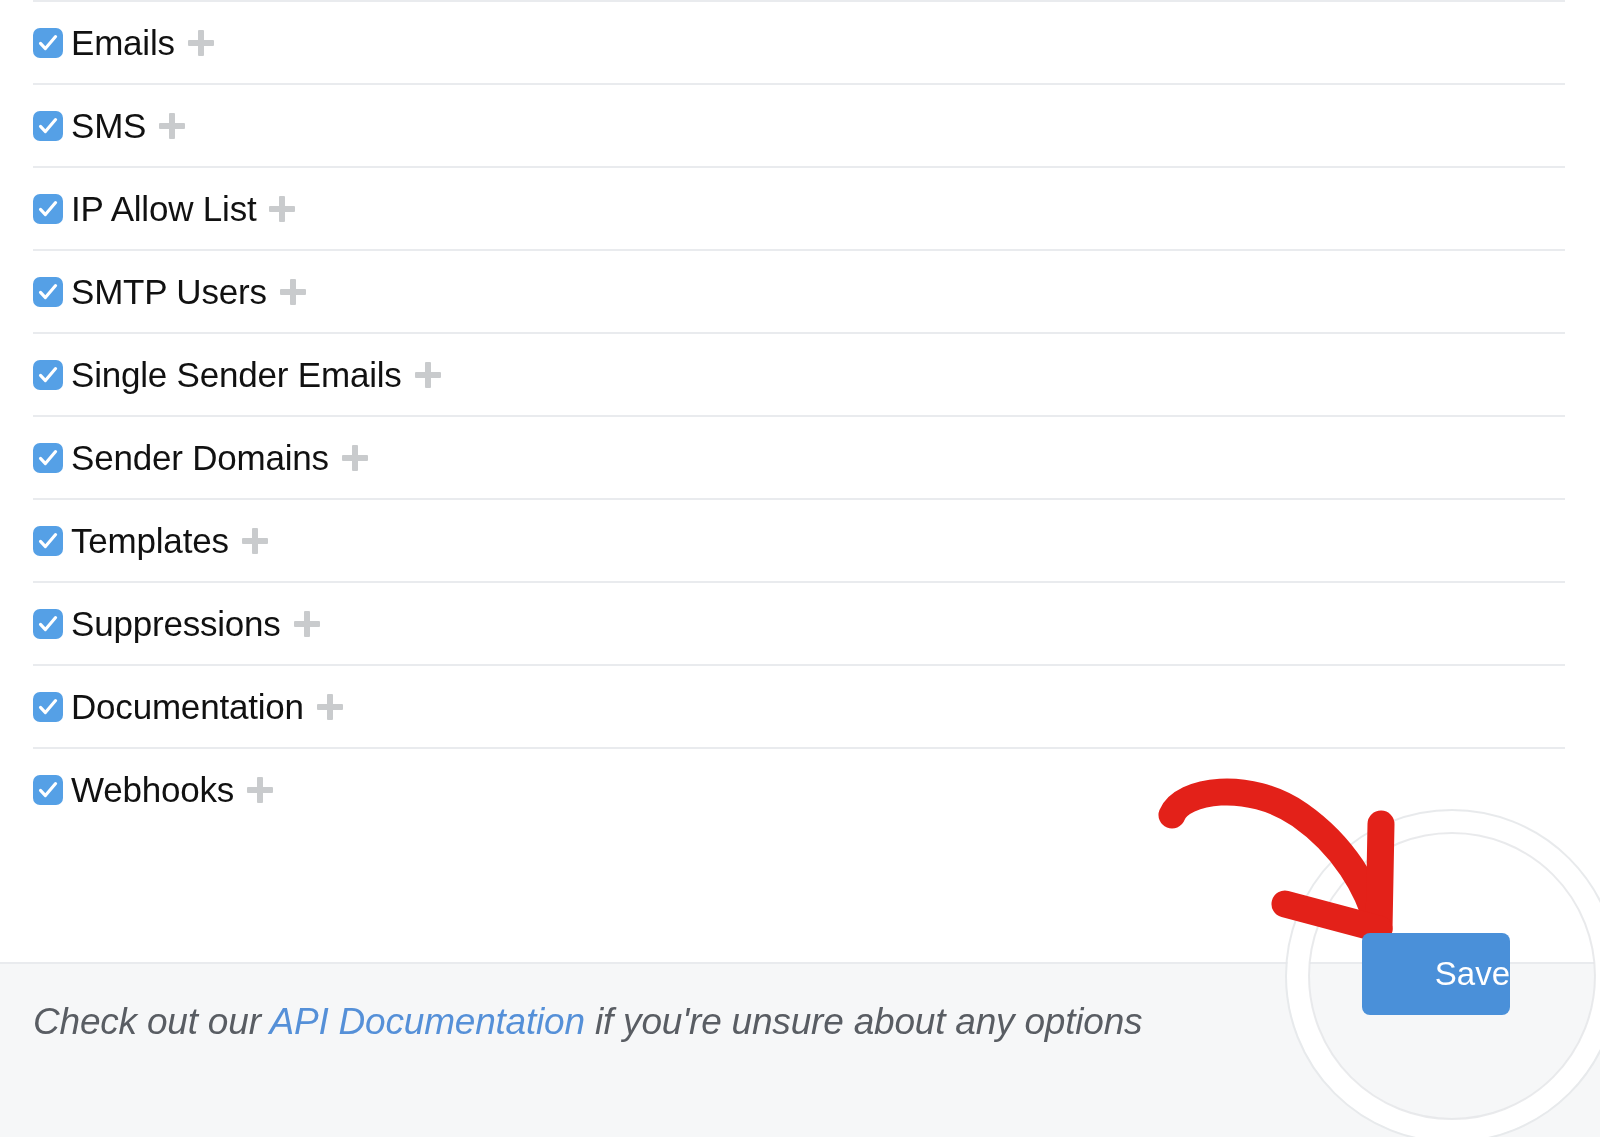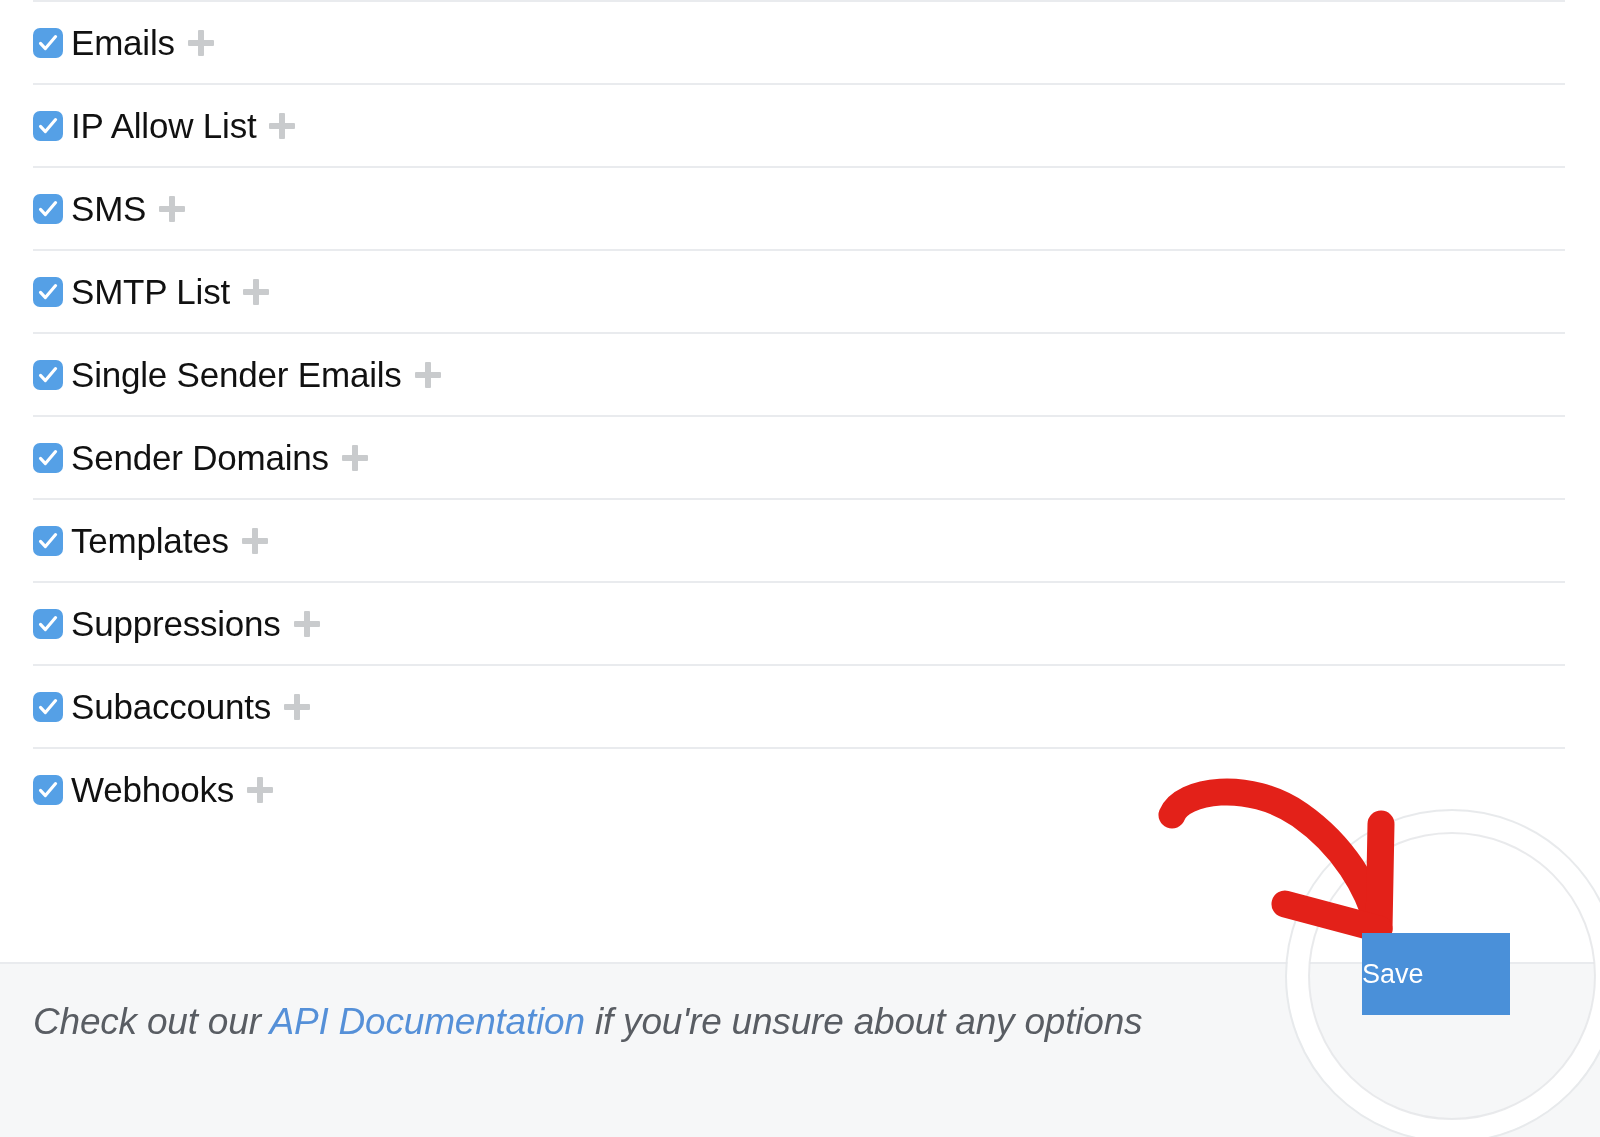--- a/index.html
+++ b/index.html
@@ -121,28 +121,28 @@
     font-style: italic;
   }
 
   .save-button {
     position: absolute;
     left: 1362px;
     top: 933px;
     width: 148px;
     height: 82px;
     border: none;
-    border-radius: 0;
+    border-radius: 8px;
     background: #4a90d9;
     color: #ffffff;
     font-family: "Liberation Sans", sans-serif;
-    font-size: 27px;
+    font-size: 33px;
     line-height: 82px;
     padding: 0;
-    text-align: left;
+    text-align: right;
     cursor: pointer;
     z-index: 30;
   }
 
   
   .annotation-layer {
     position: absolute;
     left: 0;
     top: 0;
     width: 1600px;
@@ -170,39 +170,39 @@
         </span>
         <span class="perm-label">Emails</span>
         <span class="plus-icon"></span>
       </div>
       <div class="perm-row">
         <span class="checkbox" style="background: rgb(85, 160, 230);">
           <svg viewBox="0 0 24 24">
             <path d="M4.5 12.4 L9.4 17.6 L19.6 5.6" fill="none" stroke="#ffffff" stroke-width="3.1" stroke-linecap="round" stroke-linejoin="round"></path>
           </svg>
         </span>
+        <span class="perm-label">SMS</span>
+        <span class="plus-icon"></span>
+      </div>
+      <div class="perm-row">
+        <span class="checkbox" style="background: rgb(85, 160, 230);">
+          <svg viewBox="0 0 24 24">
+            <path d="M4.5 12.4 L9.4 17.6 L19.6 5.6" fill="none" stroke="#ffffff" stroke-width="3.1" stroke-linecap="round" stroke-linejoin="round"></path>
+          </svg>
+        </span>
         <span class="perm-label">IP Allow List</span>
         <span class="plus-icon"></span>
       </div>
       <div class="perm-row">
         <span class="checkbox" style="background: rgb(85, 160, 230);">
           <svg viewBox="0 0 24 24">
             <path d="M4.5 12.4 L9.4 17.6 L19.6 5.6" fill="none" stroke="#ffffff" stroke-width="3.1" stroke-linecap="round" stroke-linejoin="round"></path>
           </svg>
         </span>
-        <span class="perm-label">SMS</span>
-        <span class="plus-icon"></span>
-      </div>
-      <div class="perm-row">
-        <span class="checkbox" style="background: rgb(85, 160, 230);">
-          <svg viewBox="0 0 24 24">
-            <path d="M4.5 12.4 L9.4 17.6 L19.6 5.6" fill="none" stroke="#ffffff" stroke-width="3.1" stroke-linecap="round" stroke-linejoin="round"></path>
-          </svg>
-        </span>
-        <span class="perm-label">SMTP List</span>
+        <span class="perm-label">SMTP Users</span>
         <span class="plus-icon"></span>
       </div>
       <div class="perm-row">
         <span class="checkbox" style="background: rgb(85, 160, 230);">
           <svg viewBox="0 0 24 24">
             <path d="M4.5 12.4 L9.4 17.6 L19.6 5.6" fill="none" stroke="#ffffff" stroke-width="3.1" stroke-linecap="round" stroke-linejoin="round"></path>
           </svg>
         </span>
         <span class="perm-label">Single Sender Emails</span>
         <span class="plus-icon"></span>
@@ -233,21 +233,21 @@
         </span>
         <span class="perm-label">Suppressions</span>
         <span class="plus-icon"></span>
       </div>
       <div class="perm-row">
         <span class="checkbox" style="background: rgb(85, 160, 230);">
           <svg viewBox="0 0 24 24">
             <path d="M4.5 12.4 L9.4 17.6 L19.6 5.6" fill="none" stroke="#ffffff" stroke-width="3.1" stroke-linecap="round" stroke-linejoin="round"></path>
           </svg>
         </span>
-        <span class="perm-label">Subaccounts</span>
+        <span class="perm-label">Documentation</span>
         <span class="plus-icon"></span>
       </div>
       <div class="perm-row">
         <span class="checkbox" style="background: rgb(85, 160, 230);">
           <svg viewBox="0 0 24 24">
             <path d="M4.5 12.4 L9.4 17.6 L19.6 5.6" fill="none" stroke="#ffffff" stroke-width="3.1" stroke-linecap="round" stroke-linejoin="round"></path>
           </svg>
         </span>
         <span class="perm-label">Webhooks</span>
         <span class="plus-icon"></span>

